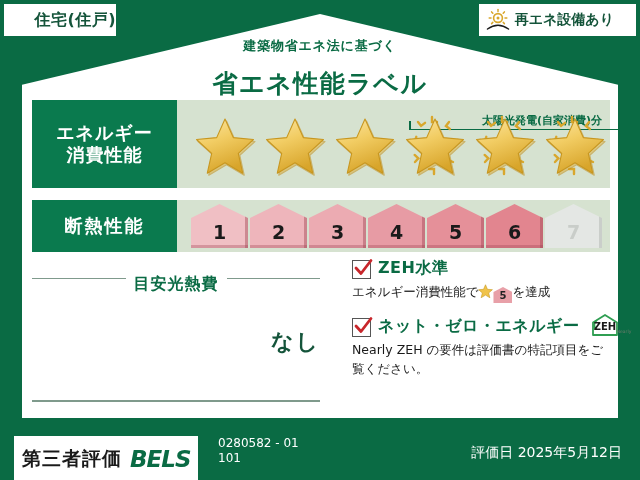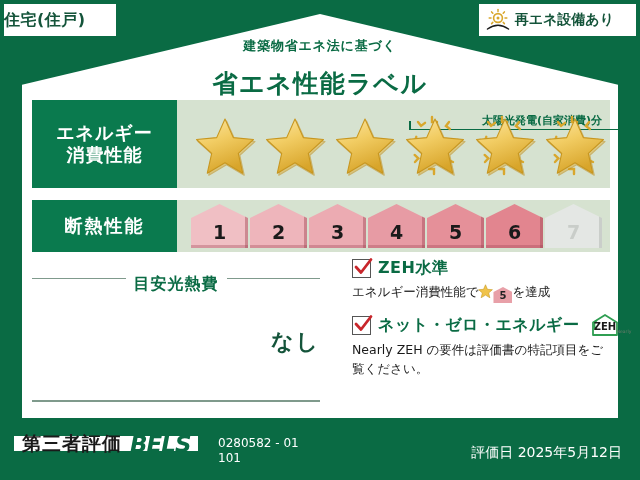--- a/index.html
+++ b/index.html
@@ -14,21 +14,21 @@
   }
   
   .house-card{
     position:absolute;left:22px;top:14px;width:596px;height:404px;
     background:#ffffff;
     clip-path:polygon(0% 17.5%, 50% 0%, 100% 17.5%, 100% 100%, 0% 100%);
   }
   
   .corner-tag{
     position:absolute;background:#ffffff;
-    display:flex;align-items:center;justify-content:flex-start;
+    display:flex;align-items:center;justify-content:flex-end;
     color:#14543a;font-weight:bold;white-space:nowrap;
   }
   #tag-dwelling{left:4px;top:4px;width:112px;height:32px;font-size:16px;letter-spacing:.5px;}
   #tag-renew{right:4px;top:4px;height:32px;padding:0 22px 0 6px;font-size:14px;gap:4px;}
   #tag-renew .sun-ico{width:26px;height:24px;flex:0 0 26px;}
   
   .title-block{
     position:absolute;left:0;right:0;top:38px;text-align:center;color:#0a6b44;
   }
   .title-sub{font-size:13px;font-weight:bold;letter-spacing:.8px;line-height:1.2;}
@@ -84,42 +84,42 @@
   .cost-head .rule{flex:1 1 auto;height:1.5px;background:#7f9a8c;}
   .cost-title{color:#0a6b44;font-size:16px;font-weight:bold;white-space:nowrap;letter-spacing:1px;margin-top:12px;}
   .cost-value{
     text-align:right;color:#14543a;font-size:22px;font-weight:bold;
     margin-top:32px;letter-spacing:2px;
   }
   .cost-rule-bottom{position:absolute;left:0;right:0;bottom:8px;height:2px;background:#7f9a8c;}
   
   #criteria{position:absolute;left:352px;top:258px;width:262px;}
   .crit-block{margin-bottom:10px;}
-  .crit-head{display:flex;align-items:center;gap:7px;}
+  .crit-head{display:flex;align-items:flex-end;gap:7px;}
   .chk{
     width:17px;height:17px;border:1.5px solid #555;background:#fff;
     position:relative;flex:0 0 17px;
   }
   .chk svg{position:absolute;left:0;top:-3px;}
   .crit-title{color:#0a6b44;font-size:16px;font-weight:bold;letter-spacing:.5px;white-space:nowrap;}
   .crit-body{
     color:#1a1a1a;font-size:12.5px;line-height:1.55;margin-top:3px;
   }
   .inline-star{display:inline-block;vertical-align:-3px;width:15px;height:15px;}
   .inline-house{
     display:inline-block;vertical-align:-3px;width:19px;height:16px;
     background:#e8a0a8;color:#222;font-size:10px;font-weight:bold;
     text-align:center;line-height:18px;
     clip-path:polygon(0% 32%, 50% 0%, 100% 32%, 100% 100%, 0% 100%);
   }
   .zeh-logo{display:inline-block;vertical-align:-6px;width:46px;height:24px;}
   
   #footer{position:absolute;left:0;right:0;bottom:0;height:54px;}
   #bels-plate{
-    position:absolute;left:14px;top:10px;height:15px;background:#fff;
+    position:absolute;left:14px;top:10px;height:45px;background:#fff;
     display:flex;align-items:center;padding:0 8px;gap:8px;text-align:right;
   }
   .bels-jp{color:#1a1a1a;font-size:19px;font-weight:bold;letter-spacing:1px;}
   .bels-en{color:#0a6b44;font-size:23px;font-weight:bold;font-style:italic;letter-spacing:-1px;}
   #bels-no{
     position:absolute;left:218px;top:10px;color:#fff;font-size:12px;line-height:1.25;
   }
   #eval-date{
     position:absolute;right:18px;top:18px;color:#fff;font-size:14px;white-space:nowrap;
   }

